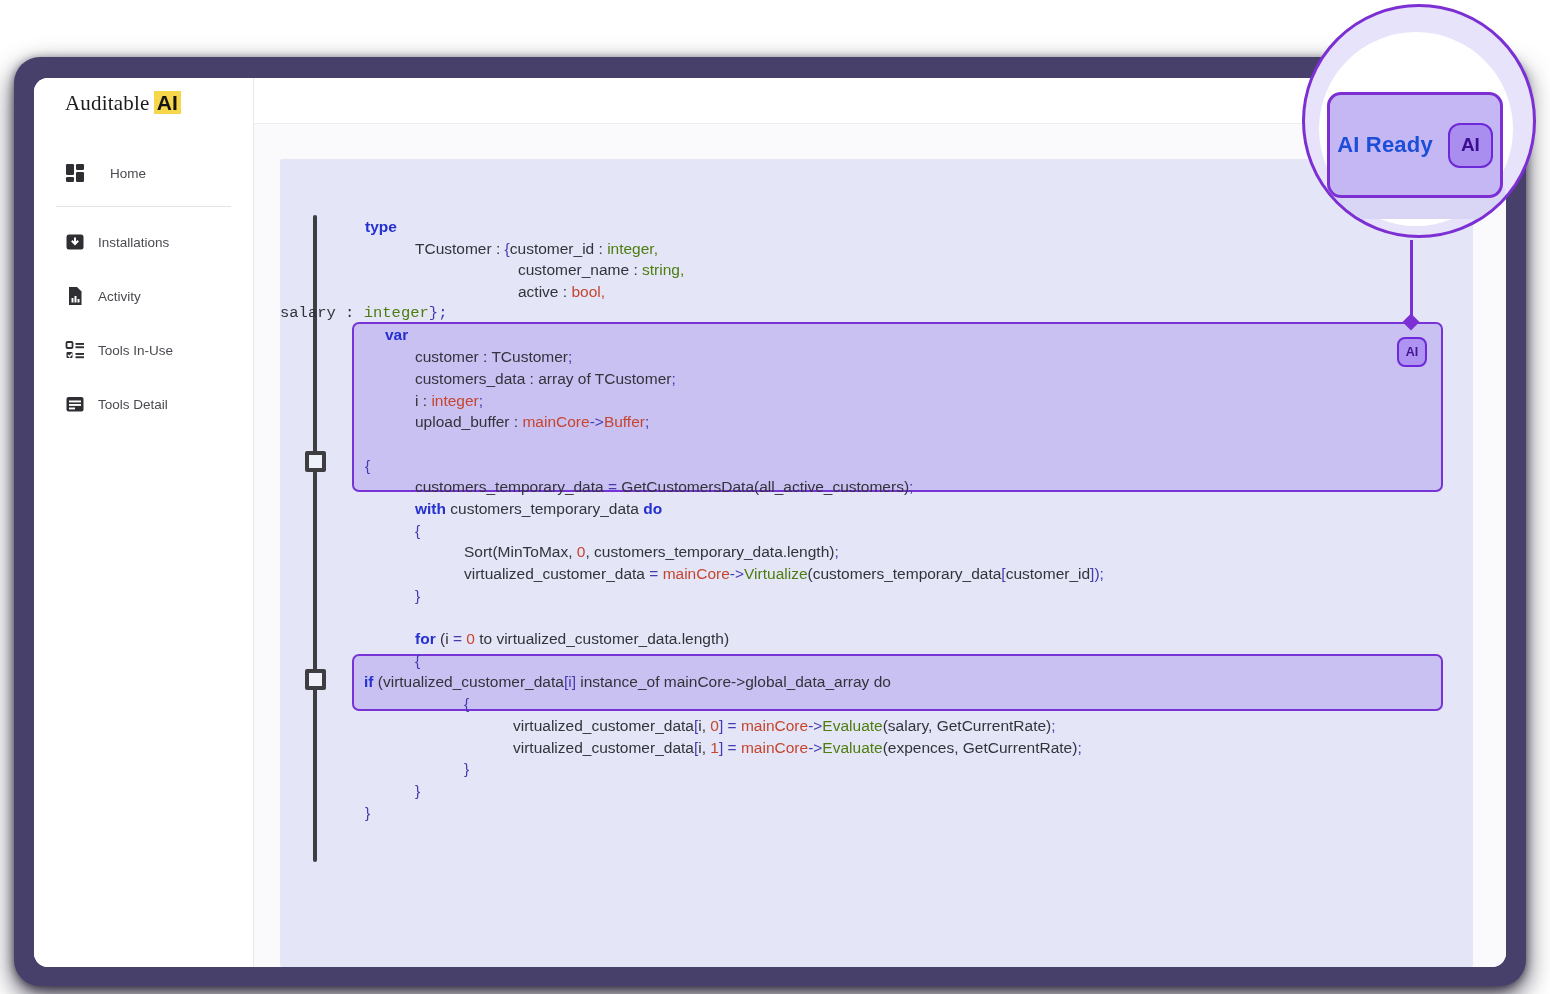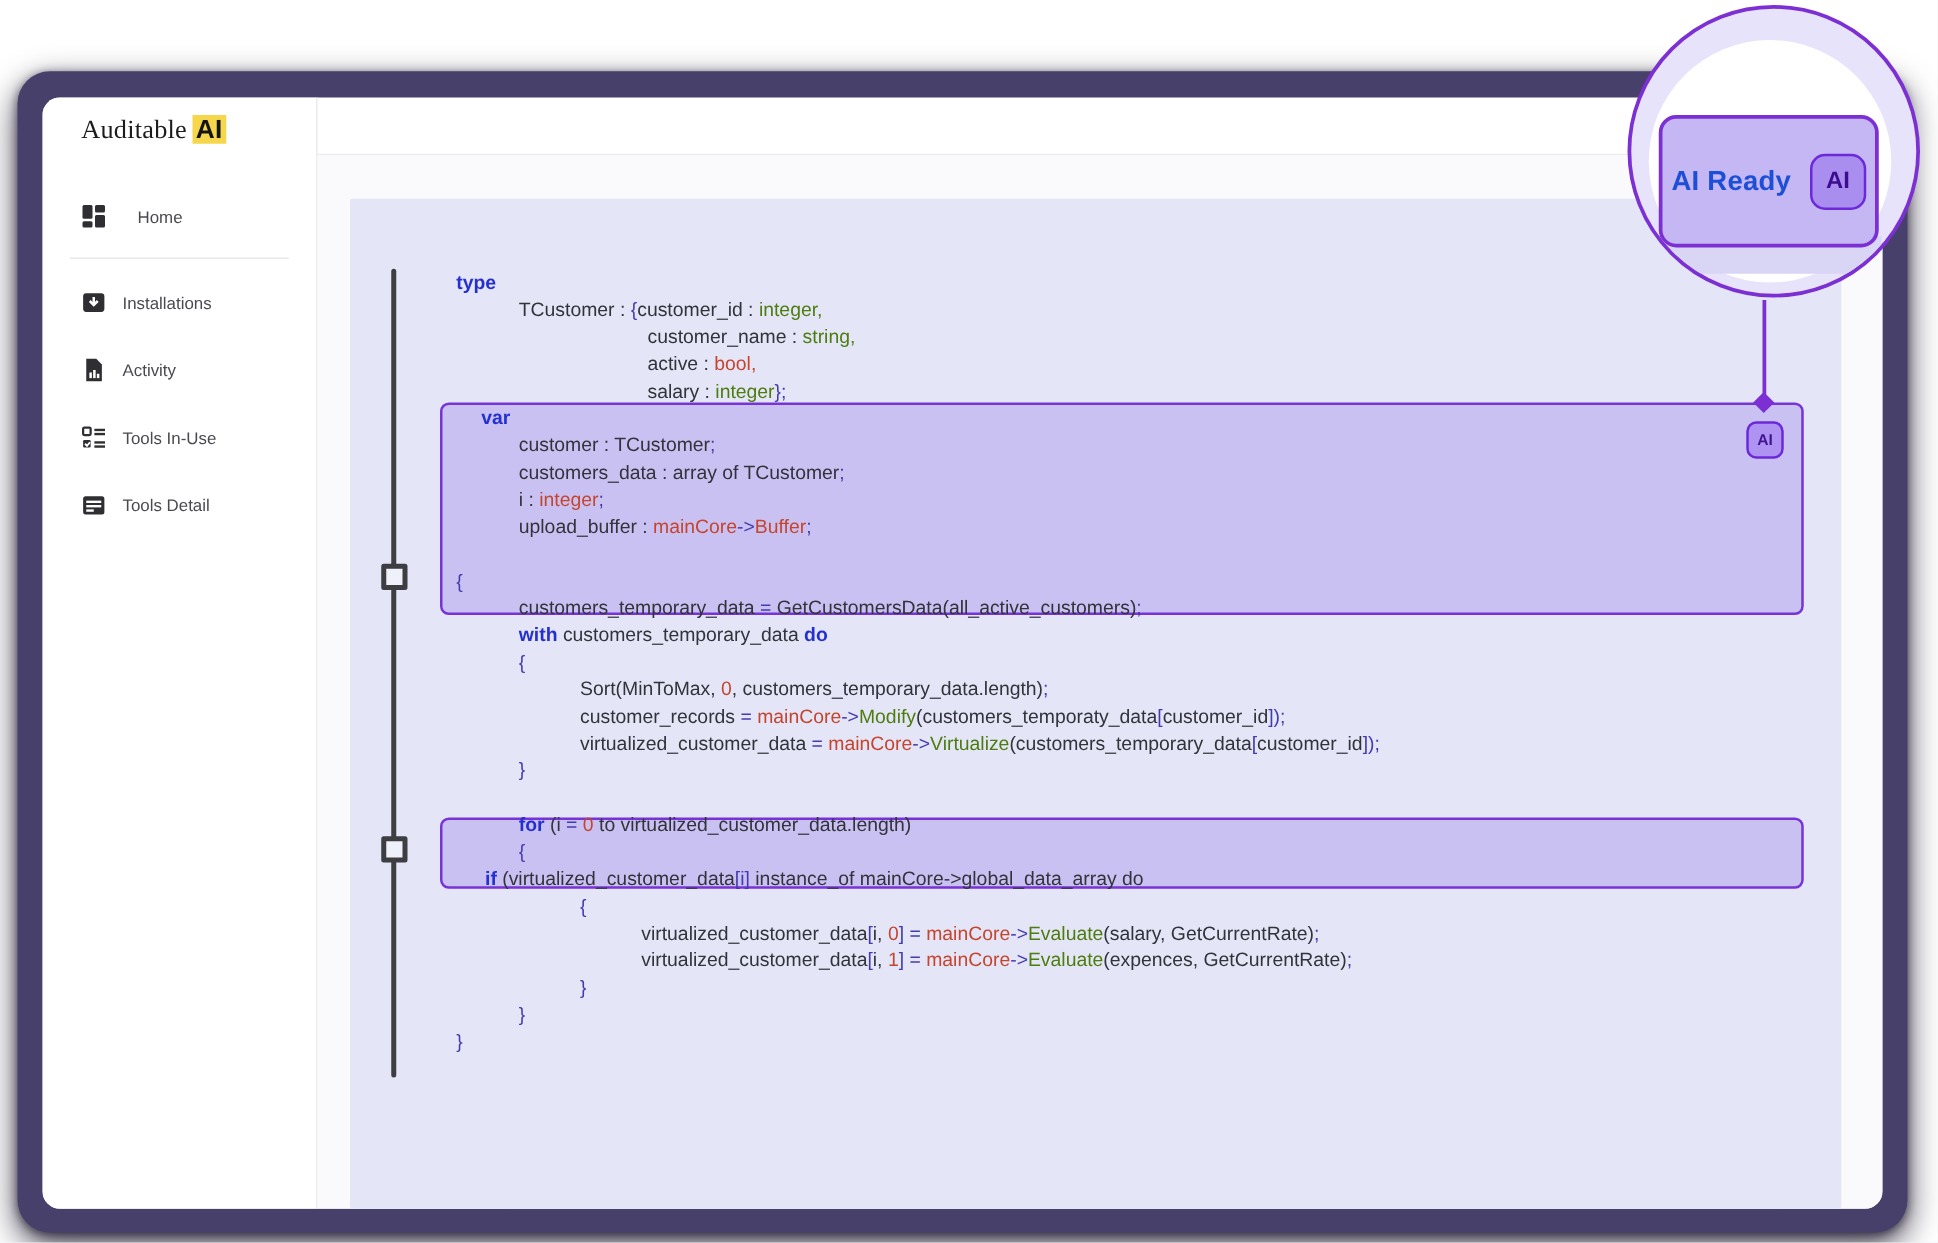--- a/index.html
+++ b/index.html
@@ -153,39 +153,38 @@
       <div class="tl-handle tl-h1"></div>
       <div class="tl-handle tl-h2"></div>
 
       <div class="ai-chip-sm">AI</div>
 
       <div class="code">
           <div class="cl" style="padding-left: 85px;"><span class="tk-k">type</span></div>
           <div class="cl" style="padding-left: 135px;"><span class="tk-t">TCustomer : </span><span class="tk-p">{</span><span class="tk-t">customer_id : </span><span class="tk-o">integer,</span></div>
           <div class="cl" style="padding-left: 238px;"><span class="tk-t">customer_name : </span><span class="tk-o">string,</span></div>
           <div class="cl" style="padding-left: 238px;"><span class="tk-t">active : </span><span class="tk-r">bool,</span></div>
-          <div class="cl" style="padding-left: 238px;"><span class="tk-t">salary : </span><span class="tk-o">integer</span><span class="tk-p">};</span></div>
+          <div class="cl" style=" font-family: Liberation Mono, monospace;"><span class="tk-t">salary : </span><span class="tk-o">integer</span><span class="tk-p">};</span></div>
           <div class="cl" style="padding-left: 105px;"><span class="tk-k">var</span></div>
           <div class="cl" style="padding-left: 135px;"><span class="tk-t">customer : TCustomer</span><span class="tk-p">;</span></div>
           <div class="cl" style="padding-left: 135px;"><span class="tk-t">customers_data : array of TCustomer</span><span class="tk-p">;</span></div>
           <div class="cl" style="padding-left: 135px;"><span class="tk-t">i : </span><span class="tk-r">integer</span><span class="tk-p">;</span></div>
           <div class="cl" style="padding-left: 135px;"><span class="tk-t">upload_buffer : </span><span class="tk-r">mainCore</span><span class="tk-p">-&gt;</span><span class="tk-r">Buffer</span><span class="tk-p">;</span></div>
           <div class="cl" style="padding-left: 85px;"></div>
           <div class="cl" style="padding-left: 85px;"><span class="tk-p">{</span></div>
           <div class="cl" style="padding-left: 135px;"><span class="tk-t">customers_temporary_data </span><span class="tk-p">=</span><span class="tk-t"> GetCustomersData(all_active_customers)</span><span class="tk-p">;</span></div>
           <div class="cl" style="padding-left: 135px;"><span class="tk-k">with</span><span class="tk-t"> customers_temporary_data </span><span class="tk-k">do</span></div>
           <div class="cl" style="padding-left: 135px;"><span class="tk-p">{</span></div>
           <div class="cl" style="padding-left: 184px;"><span class="tk-t">Sort(MinToMax, </span><span class="tk-r">0</span><span class="tk-t">, customers_temporary_data.length)</span><span class="tk-p">;</span></div>
-          <div class="cl" style="padding-left: 184px;"><span class="tk-t">customer_records </span><span class="tk-p">=</span><span class="tk-t"> </span><span class="tk-r">mainCore</span><span class="tk-p">-&gt;</span><span class="tk-o">Modify</span><span class="tk-t">(customers_temporaty_data</span><span class="tk-p">[</span><span class="tk-t">customer_id</span><span class="tk-p">]);</span></div>
           <div class="cl" style="padding-left: 184px;"><span class="tk-t">virtualized_customer_data </span><span class="tk-p">=</span><span class="tk-t"> </span><span class="tk-r">mainCore</span><span class="tk-p">-&gt;</span><span class="tk-o">Virtualize</span><span class="tk-t">(customers_temporary_data</span><span class="tk-p">[</span><span class="tk-t">customer_id</span><span class="tk-p">]);</span></div>
           <div class="cl" style="padding-left: 135px;"><span class="tk-p">}</span></div>
           <div class="cl" style="padding-left: 85px;"></div>
           <div class="cl" style="padding-left: 135px;"><span class="tk-k">for</span><span class="tk-t"> (i </span><span class="tk-p">=</span><span class="tk-t"> </span><span class="tk-r">0</span><span class="tk-t"> to virtualized_customer_data.length)</span></div>
           <div class="cl" style="padding-left: 135px;"><span class="tk-p">{</span></div>
-          <div class="cl" style="padding-left: 108px;"><span class="tk-k">if</span><span class="tk-t"> (virtualized_customer_data</span><span class="tk-p">[i]</span><span class="tk-t"> instance_of mainCore-&gt;global_data_array do</span></div>
+          <div class="cl" style="padding-left: 84px;"><span class="tk-k">if</span><span class="tk-t"> (virtualized_customer_data</span><span class="tk-p">[i]</span><span class="tk-t"> instance_of mainCore-&gt;global_data_array do</span></div>
           <div class="cl" style="padding-left: 184px;"><span class="tk-p">{</span></div>
           <div class="cl" style="padding-left: 233px;"><span class="tk-t">virtualized_customer_data</span><span class="tk-p">[</span><span class="tk-t">i, </span><span class="tk-r">0</span><span class="tk-p">]</span><span class="tk-t"> </span><span class="tk-p">=</span><span class="tk-t"> </span><span class="tk-r">mainCore</span><span class="tk-p">-&gt;</span><span class="tk-o">Evaluate</span><span class="tk-t">(salary, GetCurrentRate)</span><span class="tk-p">;</span></div>
           <div class="cl" style="padding-left: 233px;"><span class="tk-t">virtualized_customer_data</span><span class="tk-p">[</span><span class="tk-t">i, </span><span class="tk-r">1</span><span class="tk-p">]</span><span class="tk-t"> </span><span class="tk-p">=</span><span class="tk-t"> </span><span class="tk-r">mainCore</span><span class="tk-p">-&gt;</span><span class="tk-o">Evaluate</span><span class="tk-t">(expences, GetCurrentRate)</span><span class="tk-p">;</span></div>
           <div class="cl" style="padding-left: 184px;"><span class="tk-p">}</span></div>
           <div class="cl" style="padding-left: 135px;"><span class="tk-p">}</span></div>
           <div class="cl" style="padding-left: 85px;"><span class="tk-p">}</span></div>
         </div>
     </div>
   </div>
 

